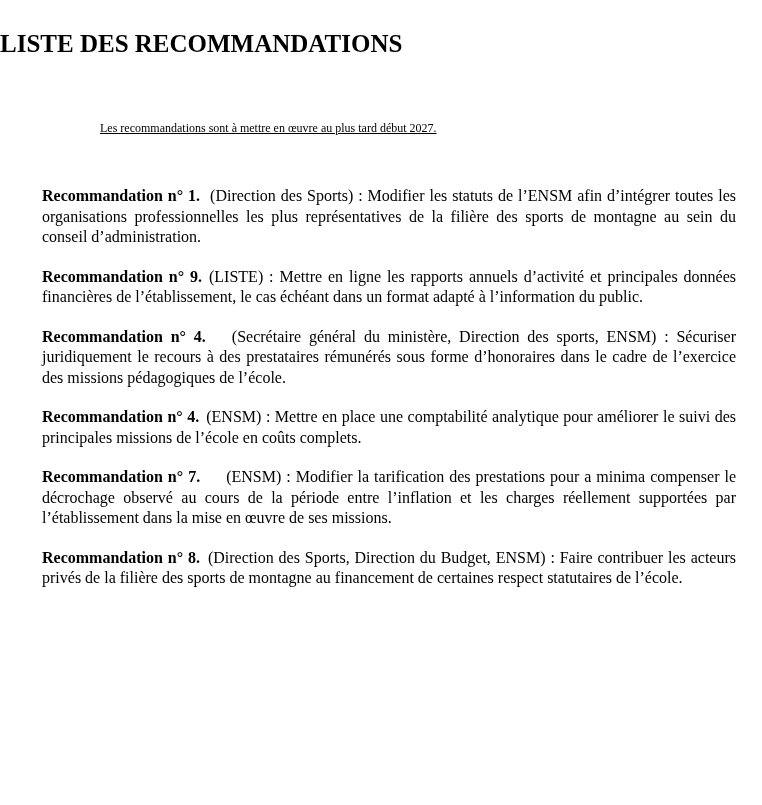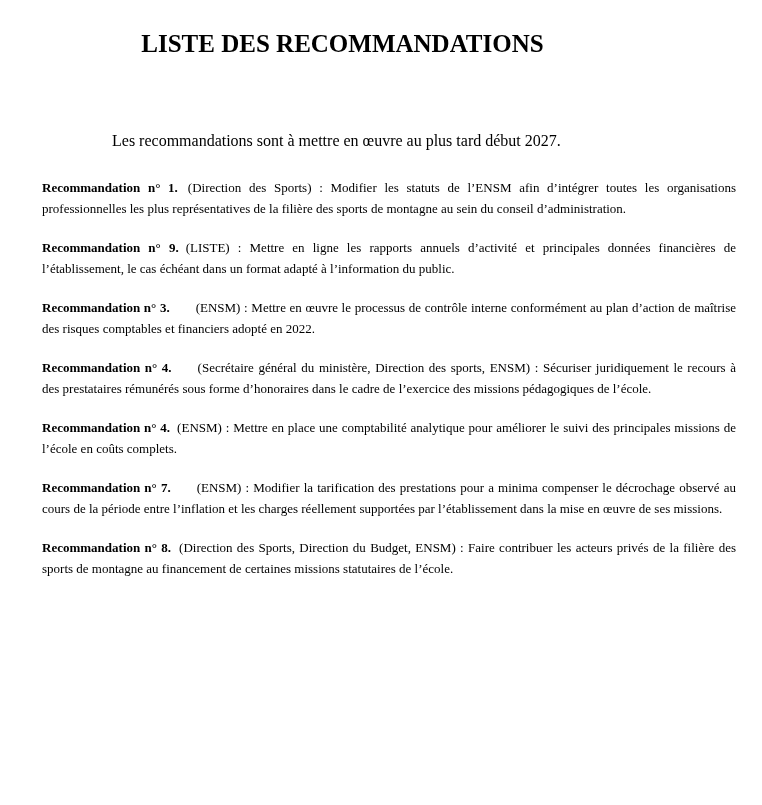--- a/index.html
+++ b/index.html
@@ -13,47 +13,47 @@
       position: relative;
       overflow: hidden;
       font-family: "Liberation Serif", "DejaVu Serif", serif;
       color: #000000;
     }
     .title {
       position: absolute;
       top: 28px;
       left: 0;
       width: 685px;
-      text-align: center;
       font-weight: bold;
       font-size: 25px;
       line-height: 32px;
       margin: 0;
     }
     .intro {
       position: absolute;
       top: 114px;
       left: 96px;
-      font-size: 16px;
+      font-size: 12px;
       line-height: 21px;
-      margin: 16px;
+      margin: 4px;
+      text-decoration: underline;
     }
     .recs {
       position: absolute;
       top: 174px;
       left: 42px;
       width: 694px;
       margin: 0;
       padding: 0;
     }
     .rec {
-      font-size: 13px;
+      font-size: 16px;
       line-height: 20.5px;
       text-align: justify;
-      margin: 4px 0 19px 0;
+      margin: 12px 0 19px 0;
     }
     .rec-label {
       font-weight: bold;
     }
     .rec-gap {
       display: inline-block;
     }
     .g1 { width: 10px; }
     .g2 { width: 7px; }
     .g3 { width: 26px; }
@@ -71,27 +71,24 @@
 <p class="intro">Les recommandations sont à mettre en œuvre au plus tard début 2027.</p>
 
 <div class="recs">
   <p class="rec">
     <span class="rec-label">Recommandation n° 1.</span><span class="rec-gap g1"></span><span>(Direction des Sports) : Modifier les statuts de l’ENSM afin d’intégrer toutes les organisations professionnelles les plus représentatives de la filière des sports de montagne au sein du conseil d’administration.</span>
   </p>
   <p class="rec">
     <span class="rec-label">Recommandation n° 9.</span><span class="rec-gap g2"></span><span>(LISTE) : Mettre en ligne les rapports annuels d’activité et principales données financières de l’établissement, le cas échéant dans un format adapté à l’information du public.</span>
   </p>
   <p class="rec">
-    <span class="rec-label">Recommandation n° 3.</span><span class="rec-gap g3"></span><span>(ENSM) : Mettre en œuvre le processus de contrôle interne conformément au plan d’action de maîtrise des risques comptables et financiers adopté en 2022.</span>
-  </p>
-  <p class="rec">
     <span class="rec-label">Recommandation n° 4.</span><span class="rec-gap g4"></span><span>(Secrétaire général du ministère, Direction des sports, ENSM) : Sécuriser juridiquement le recours à des prestataires rémunérés sous forme d’honoraires dans le cadre de l’exercice des missions pédagogiques de l’école.</span>
   </p>
   <p class="rec">
     <span class="rec-label">Recommandation n° 4.</span><span class="rec-gap g6"></span><span>(ENSM) : Mettre en place une comptabilité analytique pour améliorer le suivi des principales missions de l’école en coûts complets.</span>
   </p>
   <p class="rec">
     <span class="rec-label">Recommandation n° 7.</span><span class="rec-gap g7"></span><span>(ENSM) : Modifier la tarification des prestations pour a minima compenser le décrochage observé au cours de la période entre l’inflation et les charges réellement supportées par l’établissement dans la mise en œuvre de ses missions.</span>
   </p>
   <p class="rec">
-    <span class="rec-label">Recommandation n° 8.</span><span class="rec-gap g8"></span><span>(Direction des Sports, Direction du Budget, ENSM) : Faire contribuer les acteurs privés de la filière des sports de montagne au financement de certaines missions statutaires de l’école.</span>
+    <span class="rec-label">Recommandation n° 8.</span><span class="rec-gap g8"></span><span>(Direction des Sports, Direction du Budget, ENSM) : Faire contribuer les acteurs privés de la filière des sports de montagne au financement de certaines respect statutaires de l’école.</span>
   </p>
 </div>
 
 </body></html>

